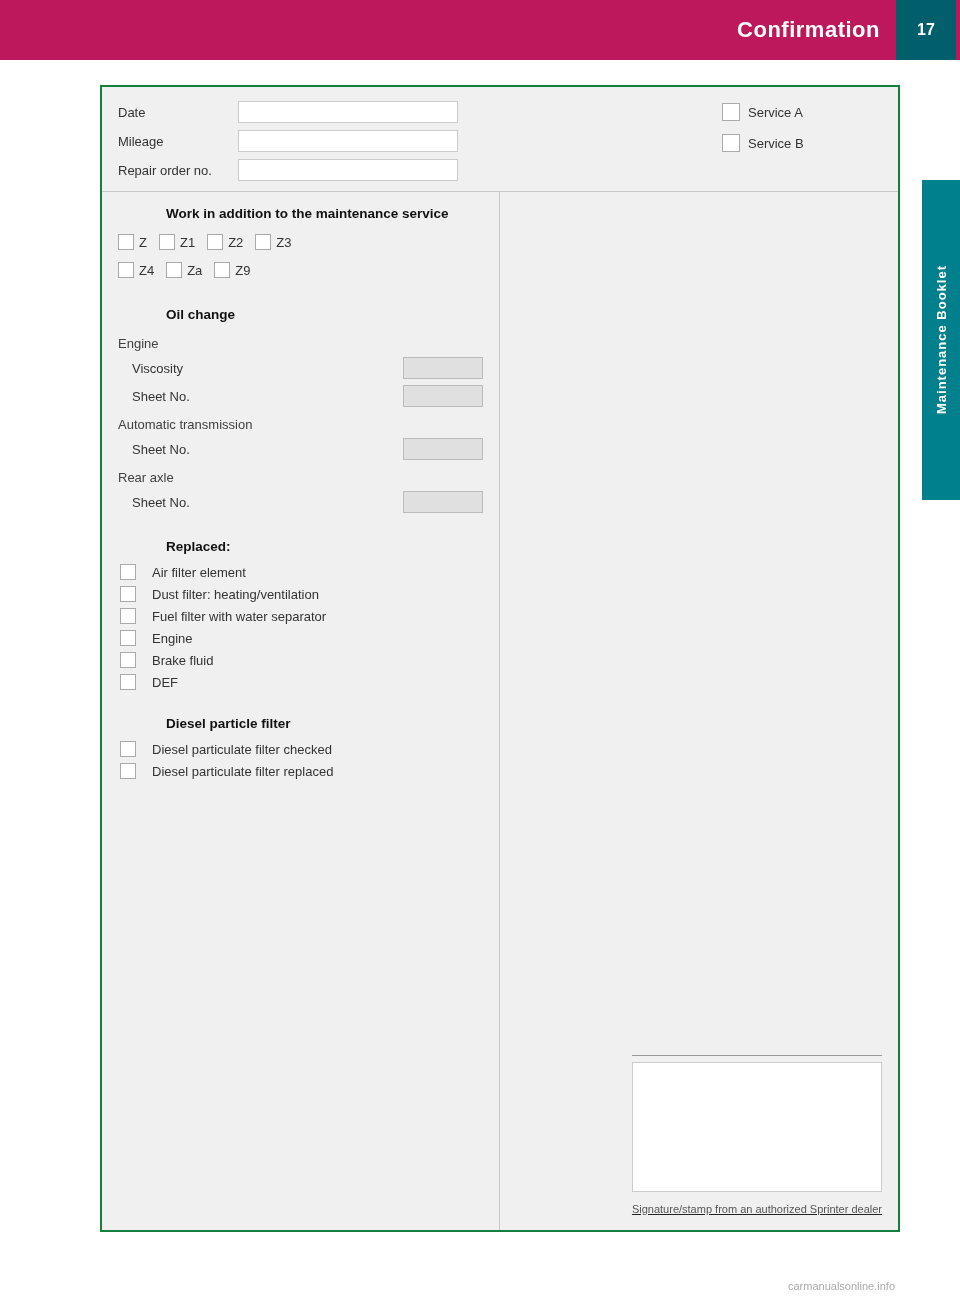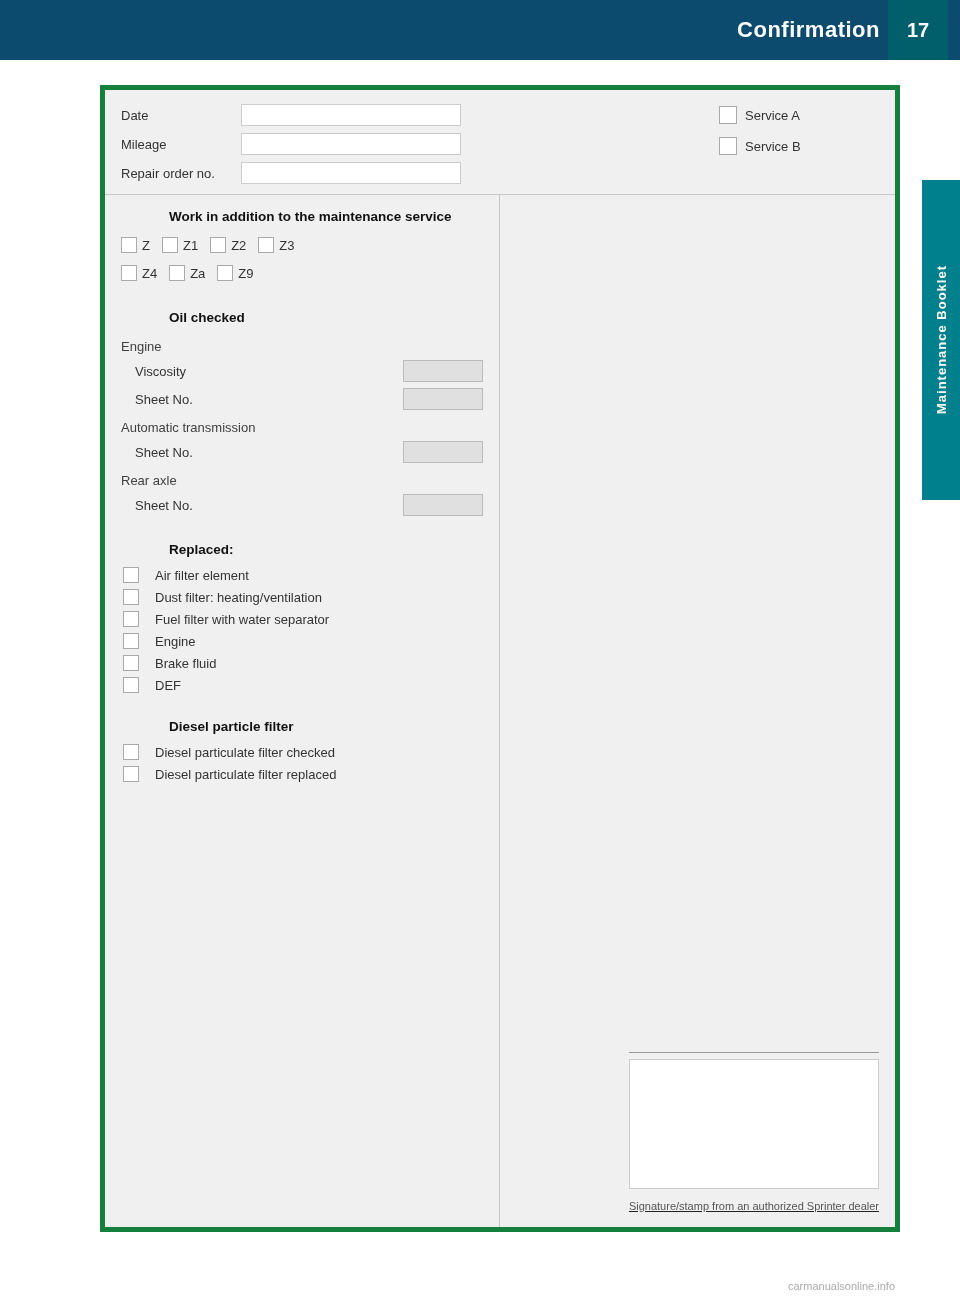--- a/index.html
+++ b/index.html
@@ -14,44 +14,44 @@
       position: relative;
     }
 
     
     .header-bar {
       position: absolute;
       top: 0;
       left: 0;
       right: 0;
       height: 60px;
-      background: #0c4a6e;
+      background: #be185d;
       display: flex;
       align-items: center;
       justify-content: flex-end;
       padding-right: 80px;
     }
     .header-title {
       color: #ffffff;
       font-size: 22px;
       font-weight: bold;
       letter-spacing: 0.5px;
     }
     .page-number-box {
       position: absolute;
       top: 0;
-      right: 12px;
+      right: 4px;
       width: 60px;
       height: 60px;
       background: #005f6b;
       display: flex;
       align-items: center;
       justify-content: center;
       color: #ffffff;
-      font-size: 20px;
+      font-size: 16px;
       font-weight: bold;
     }
 
     
     .side-tab {
       position: absolute;
       right: 0;
       top: 180px;
       width: 38px;
       height: 320px;
@@ -76,21 +76,21 @@
       position: absolute;
       top: 85px;
       left: 100px;
       right: 60px;
       bottom: 40px;
     }
 
     
     .form-box {
       background: #f0f0f0;
-      border: 5px solid #15803d;
+      border: 2px solid #15803d;
       position: absolute;
       top: 0;
       left: 0;
       right: 0;
       bottom: 30px;
       display: flex;
       flex-direction: column;
     }
 
     
@@ -359,21 +359,21 @@
             <span class="z-label">Za</span>
           </div>
           <div class="z-item">
             <div class="z-checkbox"></div>
             <span class="z-label">Z9</span>
           </div>
         </div>
 
         <div class="gap-md"></div>
 
-        <div class="section-title-bold">Oil checked</div>
+        <div class="section-title-bold">Oil change</div>
 
         <div class="subsection-label">Engine</div>
 
         <div class="indented-field-row">
           <span class="indented-label">Viscosity</span>
           <div class="small-input"></div>
         </div>
         <div class="indented-field-row">
           <span class="indented-label">Sheet No.</span>
           <div class="small-input"></div>

